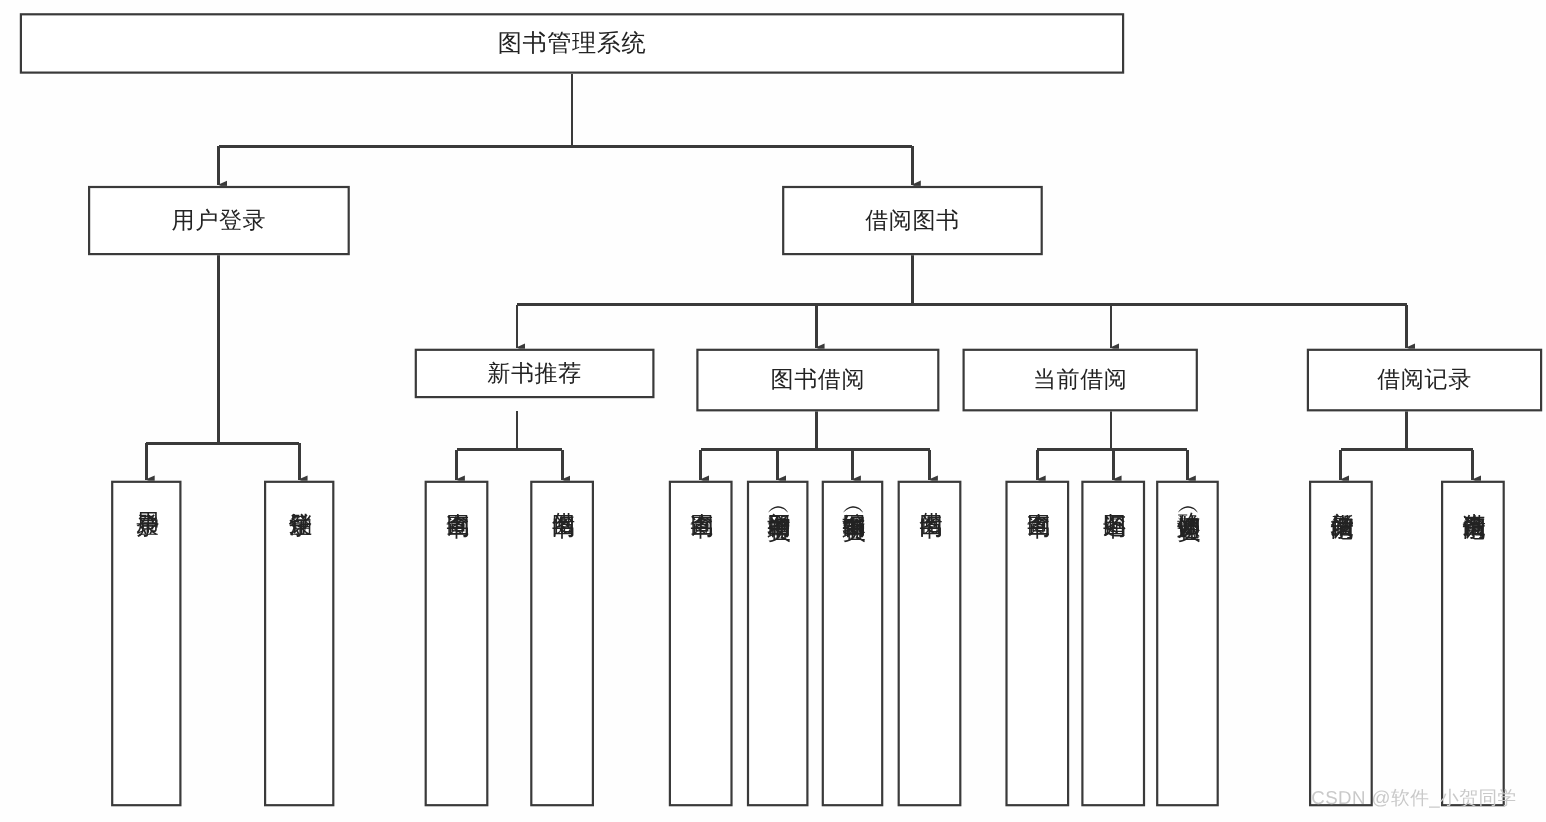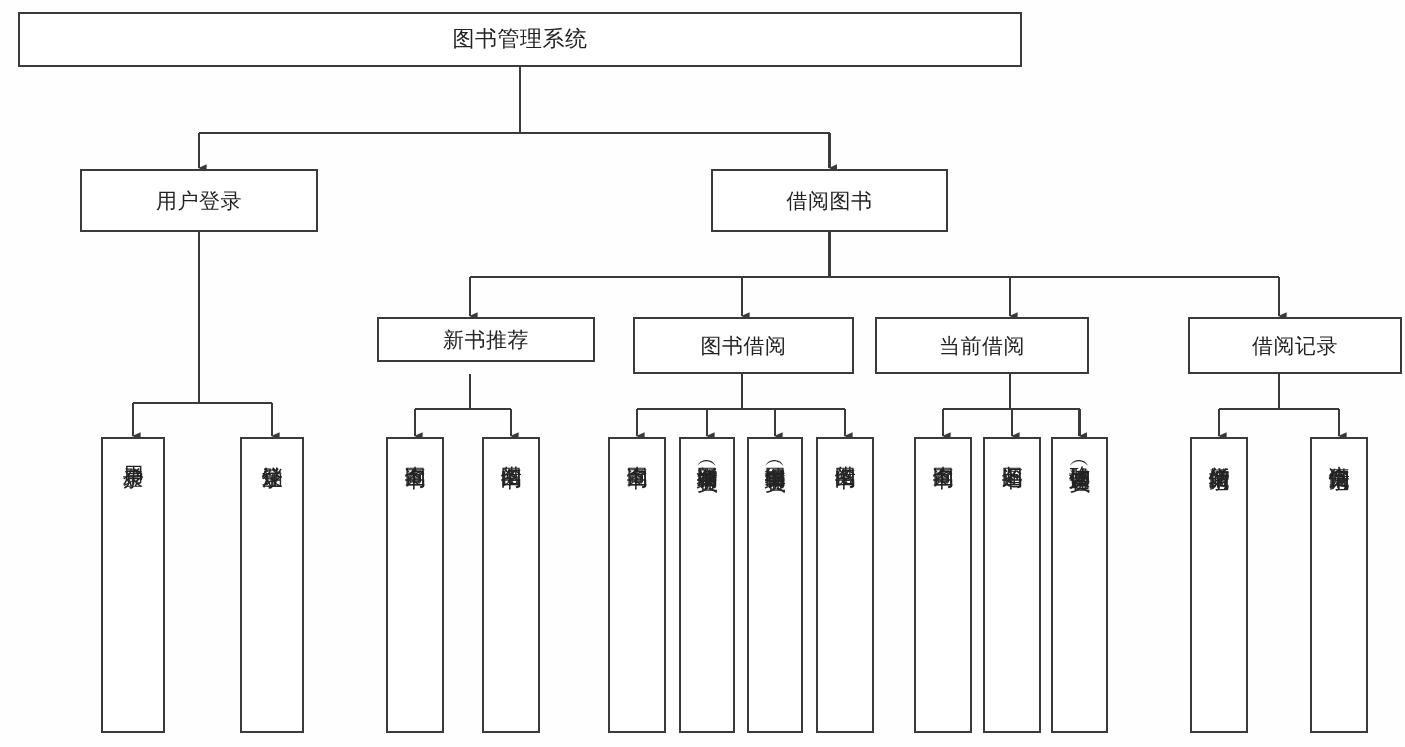--- a/index.html
+++ b/index.html
@@ -174,13 +174,14 @@
         <span class="node-label">确认归还（管理员）</span>
       </div>
       <div class="node vertical" style="left: 1190px; top: 437px; width: 58px; height: 296px;">
         <span class="node-label">新增借阅记录</span>
       </div>
       <div class="node vertical" style="left: 1310px; top: 437px; width: 58px; height: 296px;">
         <span class="node-label">查询借阅记录</span>
       </div>
     </div>
 
+  <div class="watermark" style="left:1192px; top:714px;">CSDN @软件_小贺同学</div>
 </div>
 
 </body></html>

